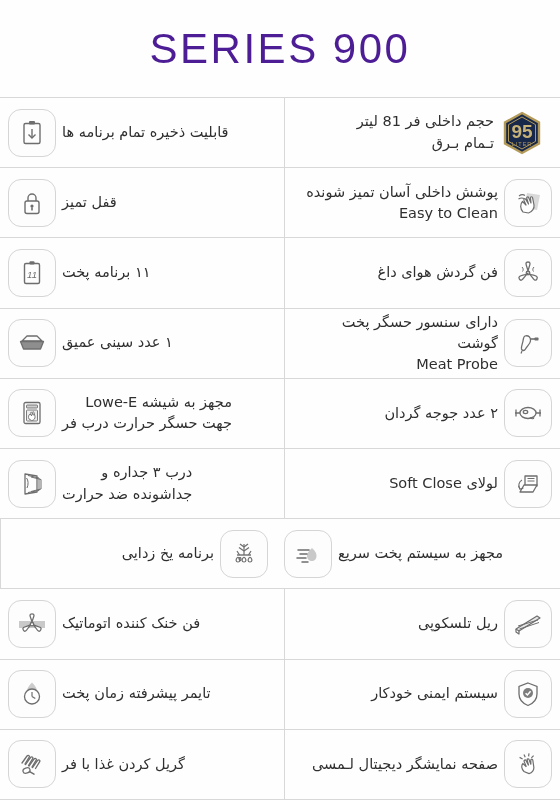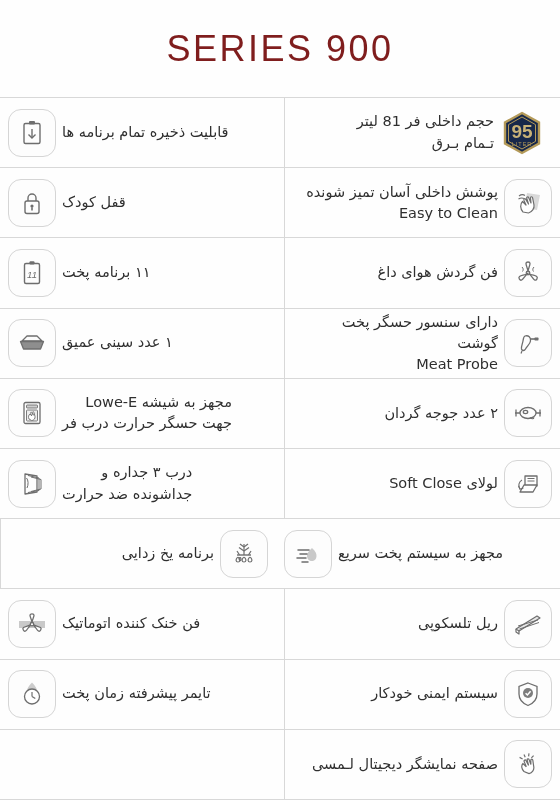--- a/index.html
+++ b/index.html
@@ -25,24 +25,24 @@
 
   
   .title-bar {
     height: 97px;
     display: flex;
     align-items: center;
     justify-content: center;
     flex: 0 0 auto;
   }
   .title {
-    font-size: 36px;
+    font-size: 42px;
     letter-spacing: 2.5px;
     font-weight: 300;
-    color: #7f1d1d;
+    color: #4c1d95;
     font-family: "Liberation Sans", sans-serif;
     direction: ltr;
     white-space: nowrap;
   }
 
   
   .grid {
     flex: 1 1 auto;
     display: flex;
     flex-direction: column;
@@ -158,21 +158,21 @@
             <polygon points="14,5 27,7 24,22 11,20" fill="#d9d9d9"></polygon>
             <path d="M10 24 C7 21 7 16 9.5 13.5 L13 17 L11 12.5 C10.4 11 12 10 12.8 11.4 L15.5 16 L13.8 10.5 C13.3 9 15 8.2 15.7 9.7 L18 15 L17.5 10 C17.4 8.5 19.3 8.3 19.6 9.8 L21 17 C21.6 20.5 19 24 15.5 25 Z" fill="#ffffff" stroke="#6e6e6e" stroke-width="1.2" stroke-linejoin="round"></path>
             <path d="M6 8 C8 6.5 10.5 6.5 12 7.5" fill="none" stroke="#6e6e6e" stroke-width="1.2"></path>
             <path d="M5.5 11 C7.5 9.8 9.5 9.8 11 10.5" fill="none" stroke="#6e6e6e" stroke-width="1.2"></path>
           </svg>
         </span>
         <span class="feat-text has-latin">پوشش داخلی آسان تمیز شونده
 Easy to Clean</span>
       </div>
       <div class="cell cell-left">
-        <span class="feat-text">قفل کودک</span>
+        <span class="feat-text">قفل تمیز</span>
         <span class="icon-frame">
           <svg width="28" height="28" viewBox="0 0 28 28" fill="none" stroke="#6e6e6e" stroke-width="1.4">
             <rect x="7" y="12" width="14" height="12.5" rx="2"></rect>
             <path d="M10 12 V9 a4 4 0 0 1 8 0 v3"></path>
             <circle cx="14" cy="17" r="1.6" fill="#6e6e6e" stroke="none"></circle>
             <line x1="14" y1="18.2" x2="14" y2="21.5" stroke-width="1.6"></line>
           </svg>
         </span>
       </div>
     </div>
@@ -376,16 +376,29 @@
           <svg width="30" height="30" viewBox="0 0 30 30" fill="none" stroke="#6e6e6e" stroke-width="1.2">
             <path d="M11 22.5 C8.5 20 8 16.5 10 14.5 L13.3 17.8 L11.2 12.6 C10.7 11.2 12.4 10.3 13.1 11.7 L15.6 16.4 L14.2 11.2 C13.8 9.8 15.6 9.2 16.1 10.6 L17.9 15.6 L17.8 11.2 C17.8 9.8 19.6 9.8 19.8 11.2 L20.8 18 C21.2 21 19.2 24 16 24.6 Z" fill="#ffffff"></path>
             <line x1="12.2" y1="8.2" x2="11" y2="5.4"></line>
             <line x1="15.6" y1="7.4" x2="16" y2="4.4"></line>
             <line x1="9.6" y1="10" x2="6.6" y2="8.4"></line>
             <line x1="18.4" y1="8.8" x2="20.6" y2="6.6"></line>
           </svg>
         </span>
         <span class="feat-text">صفحه نمایشگر دیجیتال لـمسی</span>
       </div>
+      <div class="cell cell-left">
+        <span class="feat-text">گریل کردن غذا با فر</span>
+        <span class="icon-frame">
+          <svg width="32" height="30" viewBox="0 0 32 30" fill="none" stroke="#6e6e6e" stroke-width="1.3" stroke-linecap="round">
+            <path d="M6 14 L11 7 C12 5.6 14 6.6 13.2 8.2 L9 15"></path>
+            <path d="M9.5 15.5 L14.5 8.5 C15.5 7.1 17.5 8.1 16.7 9.7 L12.5 16.5"></path>
+            <path d="M13 17 L18 10 C19 8.6 21 9.6 20.2 11.2 L16 18"></path>
+            <path d="M16.5 18.5 L21.5 11.5 C22.5 10.1 24.5 11.1 23.7 12.7 L19.5 19.5"></path>
+            <ellipse cx="10.5" cy="21.5" rx="3.6" ry="2.6" transform="rotate(-18 10.5 21.5)"></ellipse>
+            <path d="M13.6 22.6 L18 25.2" stroke-width="1.5"></path>
+          </svg>
+        </span>
+      </div>
     </div>
 
   </div>
 </div>
 
 </body></html>

